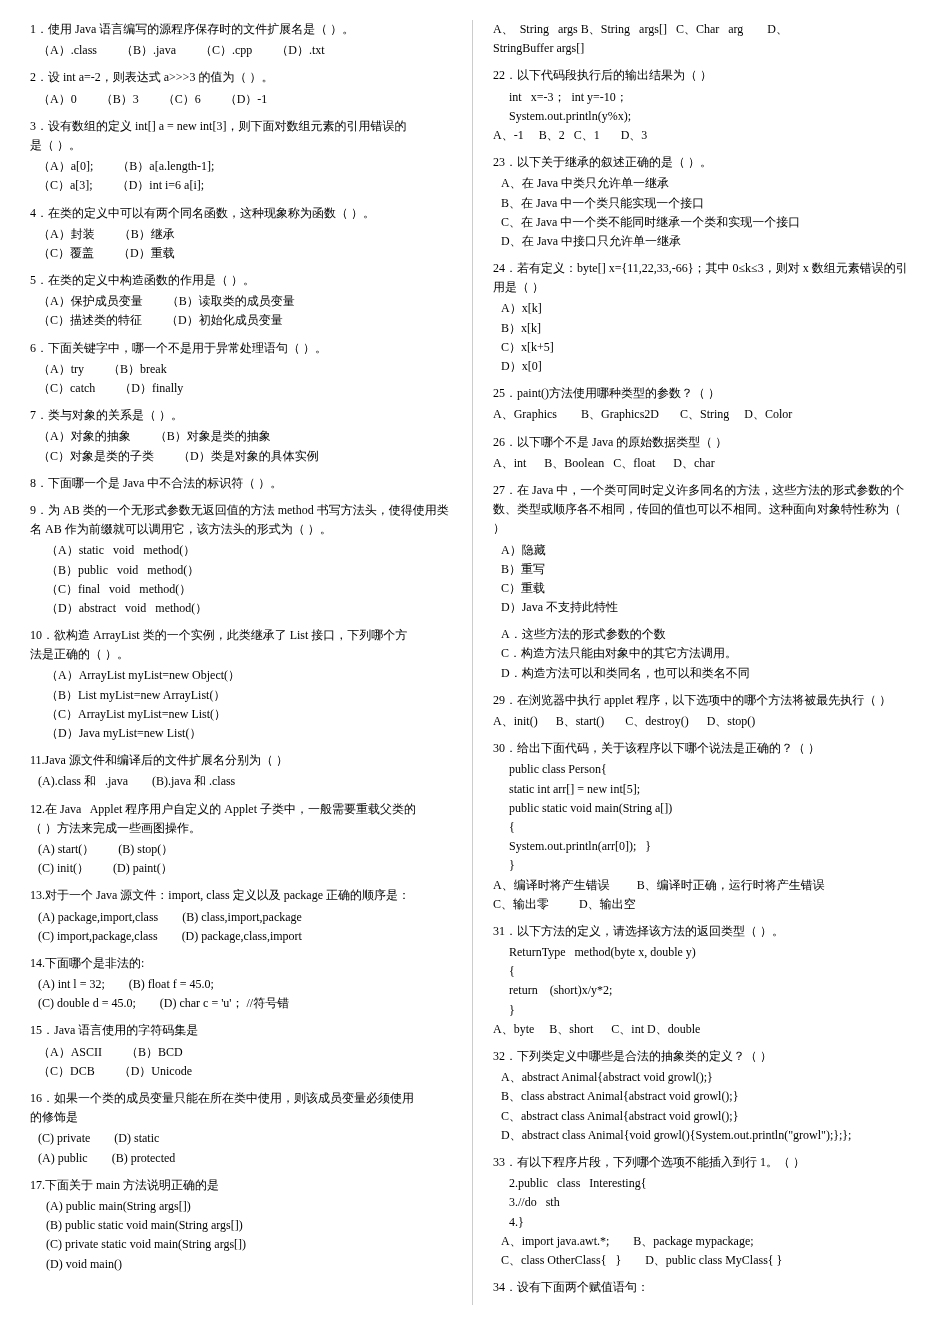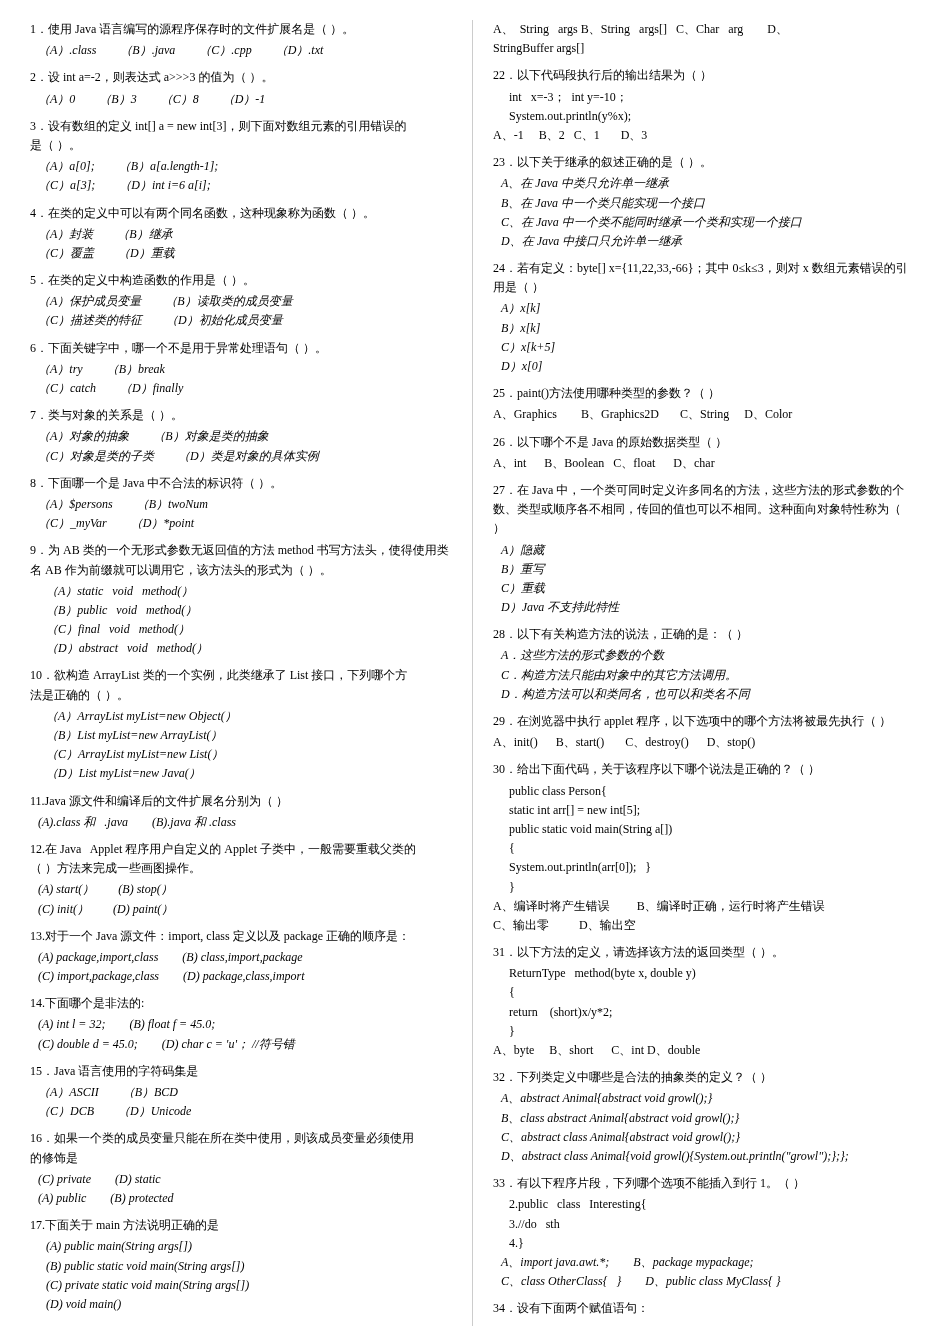--- a/index.html
+++ b/index.html
@@ -33,21 +33,20 @@
     .question-block {
       margin-bottom: 8px;
       line-height: 1.6;
     }
     .question-text {
       margin-bottom: 2px;
       font-family: Liberation Serif, serif;
     }
     .options {
       padding-left: 8px;
-      font-style: italic;
     }
     .option-row {
       display: flex;
       gap: 8px;
       flex-wrap: wrap;
     }
     .option-item {
       margin-right: 16px;
     }
     .indent {
@@ -77,21 +76,21 @@
           </div>
         </div>
       </div>
 
       <div class="question-block">
         <div class="question-text">2．设 int a=-2，则表达式 a&gt;&gt;&gt;3 的值为（    ）。</div>
         <div class="options">
           <div class="option-row">
             <span class="option-item">（A）0</span>
             <span class="option-item">（B）3</span>
-            <span class="option-item">（C）8</span>
+            <span class="option-item">（C）6</span>
             <span class="option-item">（D）-1</span>
           </div>
         </div>
       </div>
 
       <div class="question-block">
         <div class="question-text">3．设有数组的定义 int[] a = new int[3]，则下面对数组元素的引用错误的<br>是（    ）。</div>
         <div class="options">
           <div class="option-row">
             <span class="option-item">（A）a[0];</span>
@@ -155,49 +154,39 @@
           </div>
           <div class="option-row">
             <span class="option-item">（C）对象是类的子类</span>
             <span class="option-item">（D）类是对象的具体实例</span>
           </div>
         </div>
       </div>
 
       <div class="question-block">
         <div class="question-text">8．下面哪一个是 Java 中不合法的标识符（    ）。</div>
-        <div class="options">
-          <div class="option-row">
-            <span class="option-item">（A）$persons</span>
-            <span class="option-item">（B）twoNum</span>
-          </div>
-          <div class="option-row">
-            <span class="option-item">（C）_myVar</span>
-            <span class="option-item">（D）*point</span>
-          </div>
-        </div>
       </div>
 
       <div class="question-block">
         <div class="question-text">9．为 AB 类的一个无形式参数无返回值的方法 method 书写方法头，使得使用类名 AB 作为前缀就可以调用它，该方法头的形式为（    ）。</div>
         <div class="options indent">
           <div>（A）static &nbsp; void &nbsp; method(）</div>
           <div>（B）public &nbsp; void &nbsp; method(）</div>
           <div>（C）final &nbsp; void &nbsp; method(）</div>
           <div>（D）abstract &nbsp; void &nbsp; method(）</div>
         </div>
       </div>
 
       <div class="question-block">
         <div class="question-text">10．欲构造 ArrayList 类的一个实例，此类继承了 List 接口，下列哪个方<br>法是正确的（    ）。</div>
         <div class="options indent">
           <div>（A）ArrayList myList=new Object(）</div>
           <div>（B）List myList=new ArrayList(）</div>
           <div>（C）ArrayList myList=new List(）</div>
-          <div>（D）List myList=new Java(）</div>
+          <div>（D）Java myList=new List(）</div>
         </div>
       </div>
 
       <div class="question-block">
         <div class="question-text">11.Java 源文件和编译后的文件扩展名分别为（    ）</div>
         <div class="options">
           <div class="option-row">
             <span class="option-item">(A).class 和 &nbsp; .java</span>
             <span class="option-item">(B).java 和 .class</span>
           </div>
@@ -337,21 +326,20 @@
         <div class="question-text">27．在 Java 中，一个类可同时定义许多同名的方法，这些方法的形式参数的个数、类型或顺序各不相同，传回的值也可以不相同。这种面向对象特性称为（    ）</div>
         <div class="options">
           <div>A）隐藏</div>
           <div>B）重写</div>
           <div>C）重载</div>
           <div>D）Java 不支持此特性</div>
         </div>
       </div>
 
       <div class="question-block">
-        <div class="question-text">28．以下有关构造方法的说法，正确的是：（    ）</div>
         <div class="options">
           <div>A．这些方法的形式参数的个数</div>
           <div>C．构造方法只能由对象中的其它方法调用。</div>
           <div>D．构造方法可以和类同名，也可以和类名不同</div>
         </div>
       </div>
 
       <div class="question-block">
         <div class="question-text">29．在浏览器中执行 applet 程序，以下选项中的哪个方法将被最先执行（    ）</div>
         <div>A、init() &nbsp;&nbsp;&nbsp;&nbsp; B、start() &nbsp;&nbsp;&nbsp;&nbsp;&nbsp; C、destroy() &nbsp;&nbsp;&nbsp;&nbsp; D、stop()</div>

